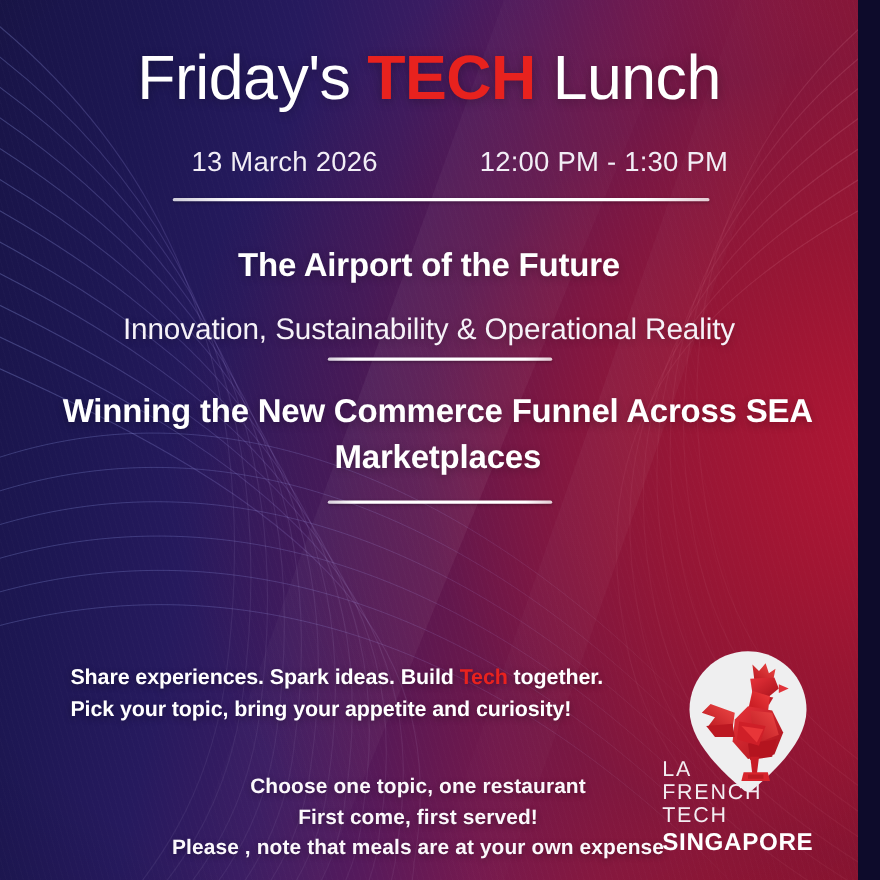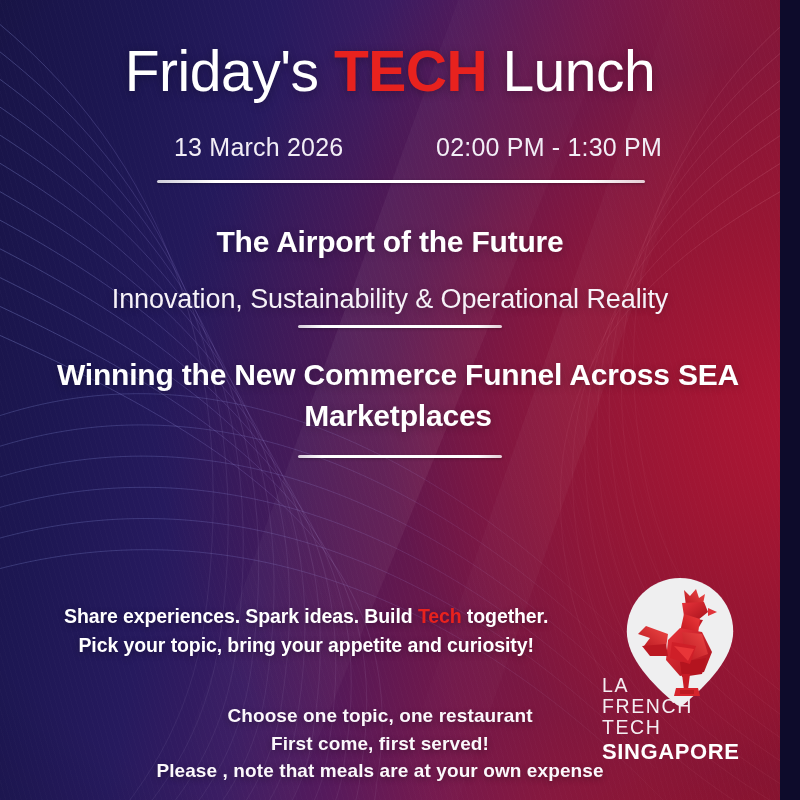--- a/index.html
+++ b/index.html
@@ -127,21 +127,21 @@
   }
   .topic-1 { top: 224px; }
   .topic-2 { top: 355px; margin-left: 16px; }
   .topic-3 { top: 487px; }
   .topic-2 .head { line-height: 1.35; }
 
   .pitch {
     position: absolute;
     top: 602px;
     left: 64px;
-    text-align: center;
+    text-align: left;
     font-size: 19.5px;
     font-weight: 700;
     line-height: 1.5;
     letter-spacing: -0.1px;
     text-shadow: 0 2px 7px rgba(0,0,0,0.34);
   }
   .pitch .tech-inline { color: #e8221e; }
 
   .notes {
     position: absolute;
@@ -154,21 +154,21 @@
     line-height: 1.45;
     letter-spacing: 0.1px;
     color: #fbf8fb;
     text-shadow: 0 2px 7px rgba(0,0,0,0.32);
   }
 
   
   .logo {
     position: absolute;
     right: 16px;
-    bottom: 28px;
+    bottom: 14px;
     width: 168px;
     height: 196px;
     z-index: 6;
   }
   .logo-pin {
     position: absolute;
     top: 0;
     left: 28px;
     width: 112px;
     height: 132px;
@@ -265,21 +265,21 @@
   </div>
   <div class="grain"></div>
   <div class="vignette"></div>
 
   <div class="content">
 
     <div class="title"><span>Friday's </span><span class="tech">TECH</span><span> Lunch</span></div>
 
     <div class="meta-row">
       <span>13 March 2026</span>
-      <span>02:00 PM - 1:30 PM</span>
+      <span>12:00 PM - 1:30 PM</span>
     </div>
 
     <div class="rule rule-top"></div>
 
     <div class="topic topic-1">
       <div class="head">The Airport of the Future</div>
       <div class="sub">Innovation, Sustainability &amp; Operational Reality</div>
     </div>
 
     <div class="rule rule-mid-1"></div>

